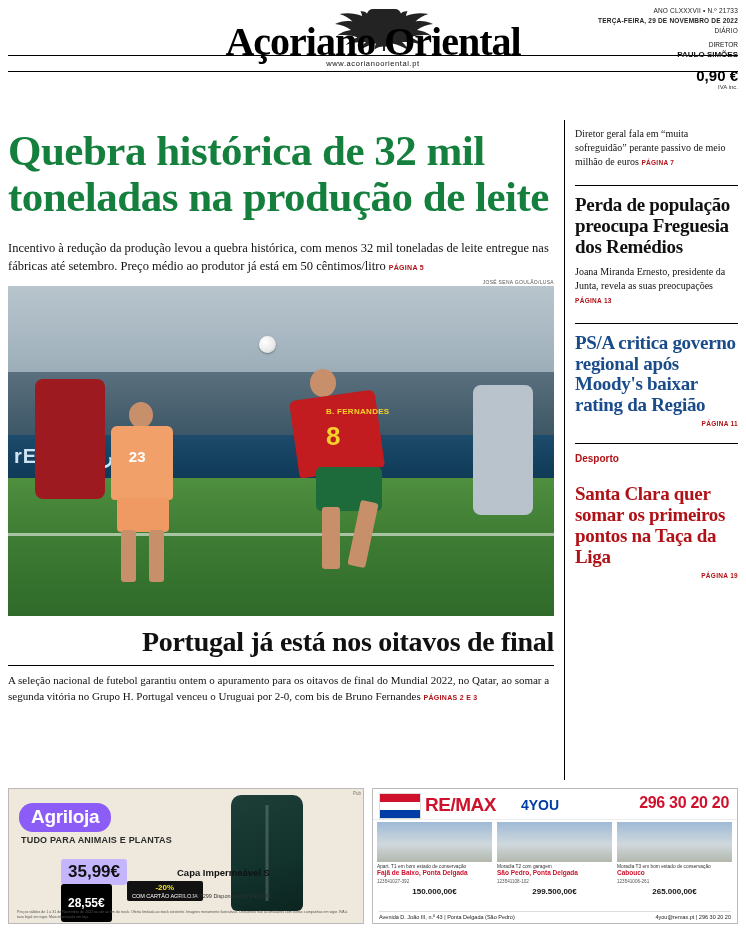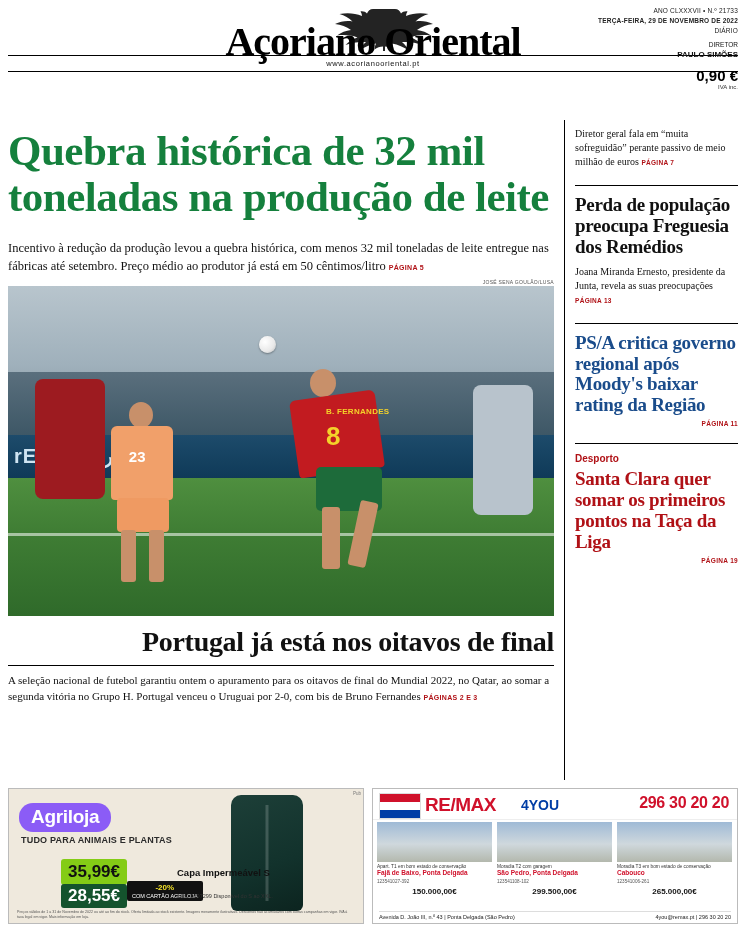--- a/index.html
+++ b/index.html
@@ -286,21 +286,21 @@
     font-weight: bold;
     color: #b01116;
     letter-spacing: .3px;
   }
   .side-pg.right { display: block; text-align: right; margin-top: 4px; }
   .kicker {
     font-family: "Liberation Sans", sans-serif;
     font-size: 10px;
     font-weight: bold;
     color: #b01116;
-    margin-bottom: 5px;
+    margin-bottom: 20px;
   }
 
   
   .ads {
     display: flex;
     gap: 8px;
     margin-top: 8px;
     height: 136px;
   }
   .ad {
@@ -324,31 +324,31 @@
     letter-spacing: -0.3px;
   }
   .agri-sub {
     position: absolute; left: 12px; top: 46px;
     font-family: "Liberation Sans", sans-serif;
     font-size: 9px; font-weight: bold; color: #2b2b2b;
     letter-spacing: .2px;
   }
   .price-badge {
     position: absolute; left: 52px; top: 70px;
-    background: #84cc16; color: #111;
+    background: #c4b5fd; color: #111;
     font-family: "Liberation Sans", sans-serif;
     font-weight: bold; font-size: 17px;
     padding: 3px 7px; border-radius: 3px;
   }
   .price-badge2 {
     position: absolute; left: 52px; top: 95px;
-    background: #14532d; color: #fff;
-    font-family: "Liberation Sans", sans-serif;
-    font-weight: bold; font-size: 17px;
-    padding: 2px 7px; border-radius: 3px;
+    background: #000000; color: #fff;
+    font-family: "Liberation Sans", sans-serif;
+    font-weight: bold; font-size: 12px;
+    padding: 12px 7px; border-radius: 3px;
   }
   .disc-tag {
     position: absolute; left: 118px; top: 92px;
     background: #111; color: #f5e32a;
     font-family: "Liberation Sans", sans-serif;
     font-weight: bold; font-size: 8px;
     padding: 2px 5px; border-radius: 2px; line-height: 1.2;
     text-align: center;
   }
   .disc-tag .sm { font-size: 5.5px; color: #fff; font-weight: normal; display:block;}

